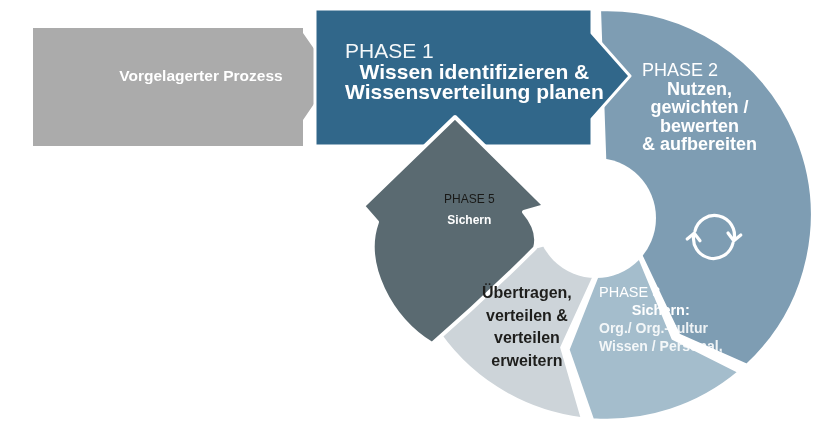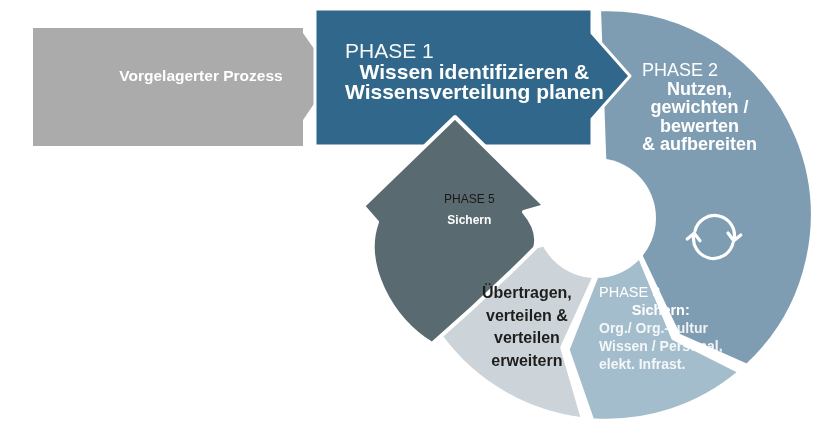--- a/index.html
+++ b/index.html
@@ -70,21 +70,20 @@
     <div class="bold">gewichten /</div>
     <div class="bold">bewerten</div>
     <div class="bold">&amp; aufbereiten</div>
   </div>
 
   <div class="lbl p3-label">
     <div class="phase-tag">PHASE 3</div>
     <div class="bold">Sichern:</div>
     <div class="detail">Org./ Org.-kultur</div>
     <div class="detail">Wissen / Personal,</div>
-    <div class="detail">elekt. Infrast.</div>
   </div>
 
   <div class="lbl p4-label">
     <div class="bold">Übertragen,</div>
     <div class="bold">verteilen &amp;</div>
     <div class="bold">verteilen</div>
     <div class="bold">erweitern</div>
   </div>
 
   <div class="lbl p5-label">

